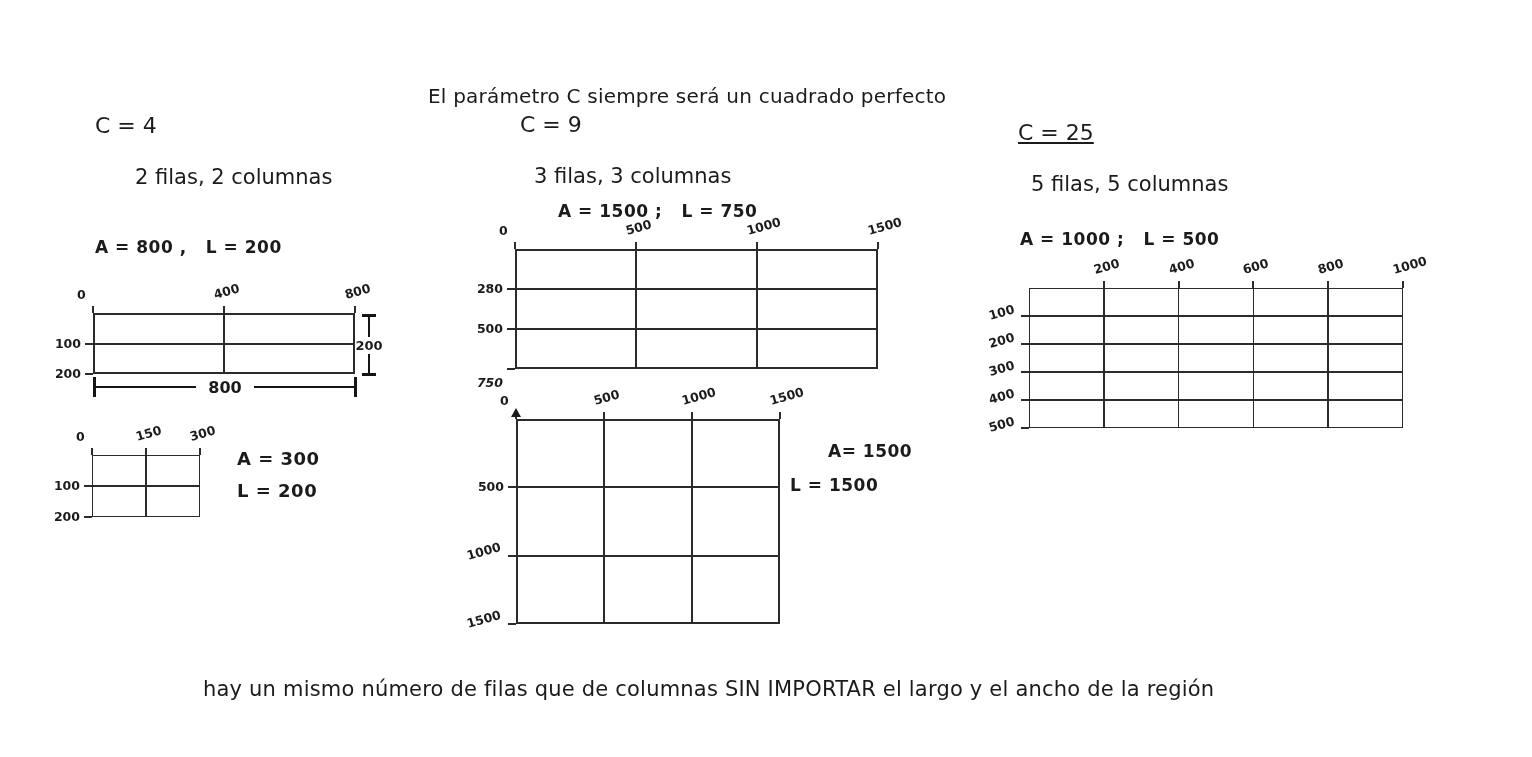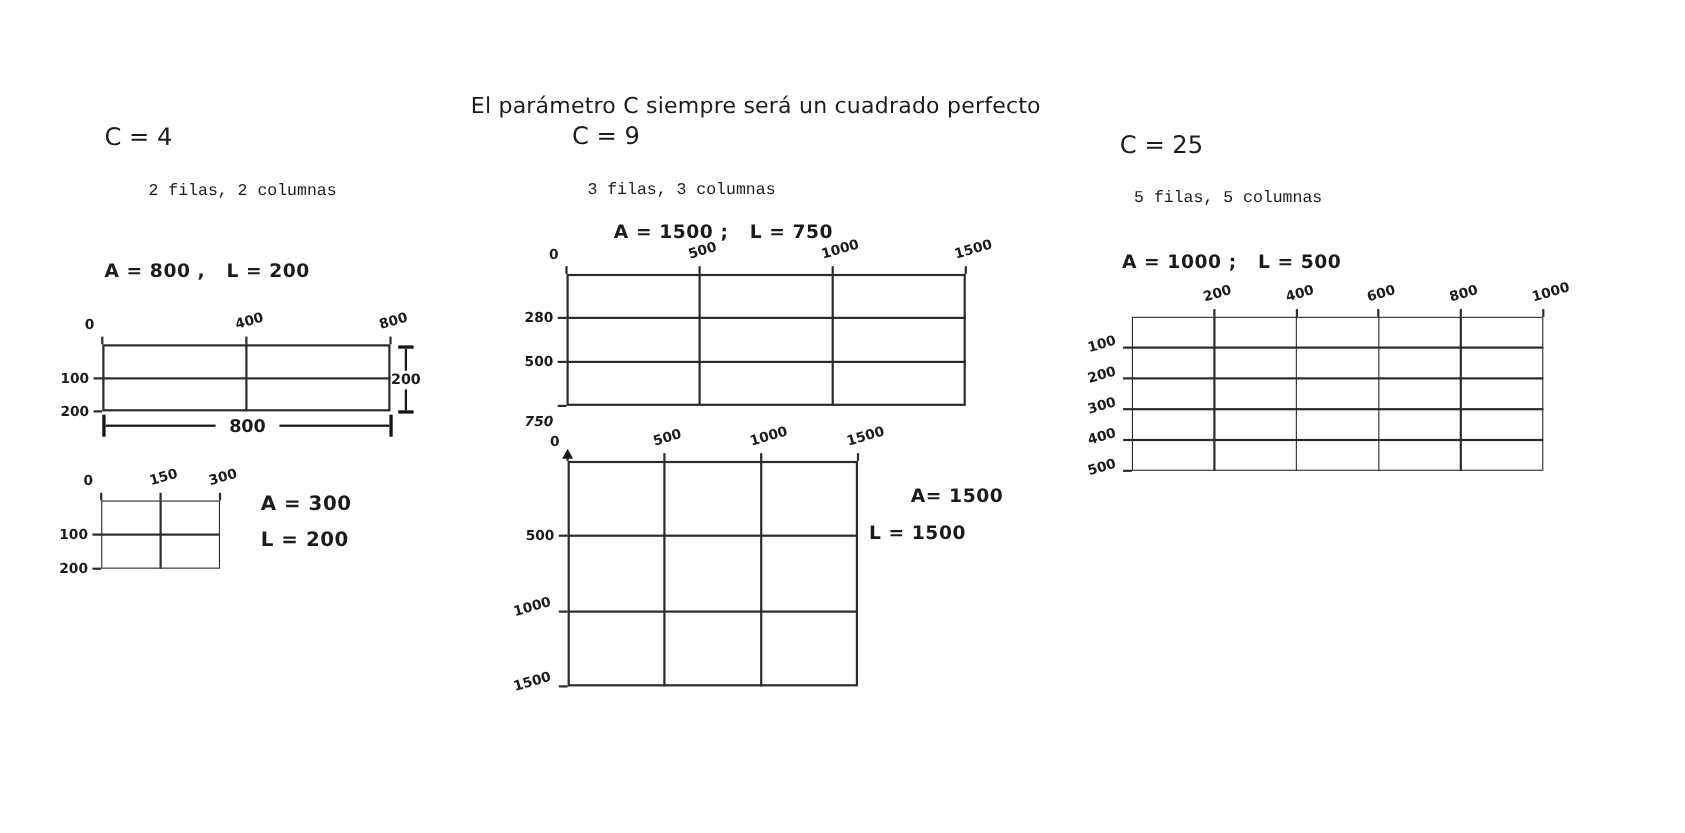--- a/index.html
+++ b/index.html
@@ -4,21 +4,21 @@
 <style>
   html,body { margin:0; padding:0; background:#ffffff; }
   .canvas {
     position:relative; width:1532px; height:757px; overflow:hidden;
     background:#ffffff; color:#1b1b1b;
     font-family:"DejaVu Sans", sans-serif;
   }
   .abs { position:absolute; }
   .title { font-size:20px; letter-spacing:0.2px; }
   .c-label { font-size:22px; }
-  .dims-label { font-size:15px;font-family:Liberation Mono, monospace; }
+  .dims-label { font-size:21px; }
   .params-label { font-size:17px; font-weight:700; letter-spacing:0.5px; }
   .footer-line { font-size:21px; letter-spacing:0.2px; }
 
   .grid { position:absolute; }
   .grid-border { position:absolute; inset:0; border-style:solid; border-color:#2b2b2b; box-sizing:border-box; }
   .gline { position:absolute; background:#2b2b2b; }
   .tick-label { position:absolute; font-size:12.5px; font-weight:700; white-space:nowrap; }
   .slant { transform:rotate(-16deg); transform-origin:left bottom; display:inline-block; }
   .origin-arrow { position:absolute; width:0; height:0;
     border-left:5px solid transparent; border-right:5px solid transparent;
@@ -44,21 +44,21 @@
   <div class="abs title" style="left:428px; top:38px;margin-top:46px;">El parámetro C siempre será un cuadrado perfecto</div>
 
   <div class="abs c-label" style="left:95px; top:113px;">C = 4</div>
   <div class="abs dims-label" style="left:135px; top:165px;">2 filas, 2 columnas</div>
   <div class="abs params-label" style="left:95px; top:237px;">A = 800 ,&nbsp;&nbsp; L = 200</div>
 
   <div class="abs c-label" style="left:520px; top:112px;">C = 9</div>
   <div class="abs dims-label" style="left:534px; top:164px;">3 filas, 3 columnas</div>
   <div class="abs params-label" style="left:558px; top:201px;">A = 1500 ;&nbsp;&nbsp; L = 750</div>
 
-  <div class="abs c-label" style="left:1018px; top:120px;">C = 25</div>
+  <div class="abs c-label" style="left:1018px; top:120px;text-decoration:underline;">C = 25</div>
   <div class="abs dims-label" style="left:1031px; top:172px;">5 filas, 5 columnas</div>
   <div class="abs params-label" style="left:1020px; top:229px;">A = 1000 ;&nbsp;&nbsp; L = 500</div>
 
   <div class="grid" style="left: 93px; top: 313px; width: 262px; height: 61px;">
       <div class="grid-border" style="border-width: 2px;"></div>
       <div class="gline" style="left: 130px; top: 0px; width: 2px; height: 61px;"></div>
       <div class="gline" style="top: 29.5px; left: 0px; height: 2px; width: 262px;"></div>
       <div class="gline" style="left: -1px; top: -7px; width: 2px; height: 7px;"></div>
       <div class="tick-label" style="left: -16px; top: -26px;">0</div>
       <div class="gline" style="left: 130px; top: -7px; width: 2px; height: 7px;"></div>
@@ -177,14 +177,15 @@
     <div class="dim-vline"></div>
     <div class="dim-htick"></div>
   </div>
 
   <span class="abs side-label" style="left:237px; top:448px; font-size:18px;">A = 300</span>
   <span class="abs side-label" style="left:237px; top:480px; font-size:18px;">L = 200</span>
 
   <span class="abs side-label" style="left:828px; top:441px;">A= 1500</span>
   <span class="abs side-label" style="left:790px; top:475px;">L = 1500</span>
 
+  <div class="abs footer-line" style="left:203px; top:677px;">hay un mismo número de filas que de columnas SIN IMPORTAR el largo y el ancho de la región</div>
 
 </div>
 
 </body></html>

